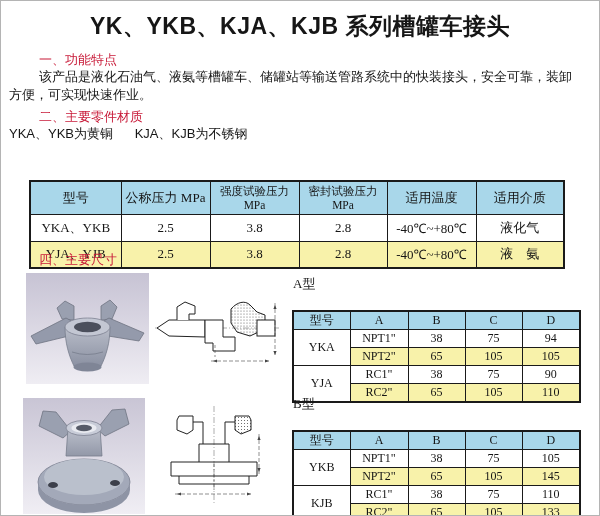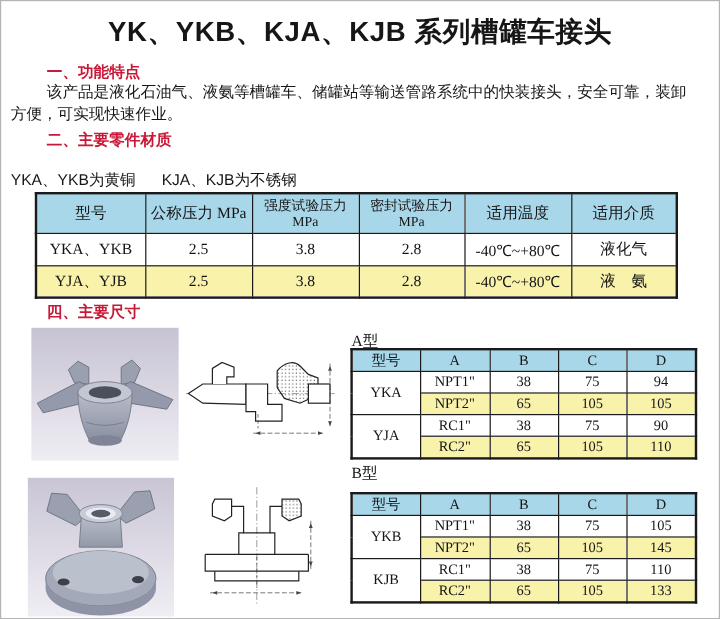--- a/index.html
+++ b/index.html
@@ -6,27 +6,27 @@
   .page{
     position:relative;width:600px;height:516px;margin:0 auto;
     background:#ffffff;border:1px solid #b4b4b4;box-sizing:border-box;
     font-family:"Liberation Sans",sans-serif;color:#151515;overflow:hidden;padding-left:32px;
   }
   .title{
     position:absolute;top:10px;left:0;width:100%;margin:0;text-align:center;
     font-size:23px;font-weight:bold;letter-spacing:.5px;color:#161616;
   }
   .sec-h{
-    position:absolute;left:38px;font-size:13px;font-weight:bold;
+    position:absolute;left:38px;font-size:13px;font-weight:normal;
     color:var(--accent-red,#c81a38);white-space:pre;
   }
   .body-line{position:absolute;left:8px;font-size:13px;color:#161616;white-space:pre;}
   .indented{text-indent:30px;}
   
-  table{border-collapse:collapse;table-layout:fixed;}
+  table{border-collapse:collapse;table-layout:fixed;margin-top:20px;}
   .perf{
     position:absolute;left:28px;top:159px;width:534px;
     font-family:"Liberation Serif",serif;font-size:13px;text-align:center;
     border:2px solid #1a1a1a;
   }
   .perf th,.perf td{border:1px solid #1a1a1a;padding:0;font-weight:normal;overflow:hidden;}
   .perf thead tr{height:33px;}
   .perf thead th{background:var(--header-blue,#a9d7ea);}
   .perf tbody tr{height:27px;}
   .small-h{font-size:11.5px;}
@@ -40,41 +40,41 @@
   .dim th,.dim td{border:1px solid #1a1a1a;padding:0;height:17px;font-weight:normal;overflow:hidden;}
   .dim thead th{background:var(--header-blue,#a9d7ea);}
   .dim td.y{background:var(--row-yellow,#f8f2aa);}
   #dim-table-a{top:289px;}
   #dim-table-b{top:409px;}
   .dim-label{
     position:absolute;left:292px;font-size:13px;
     font-family:"Liberation Serif",serif;color:#161616;
   }
   #dim-label-a{top:274px;}
-  #dim-label-b{top:384px;}
+  #dim-label-b{top:394px;}
   
   .fig{position:absolute;}
   #photo-a{left:25px;top:272px;}
   #draw-a{left:152px;top:288px;}
   #photo-b{left:22px;top:397px;}
   #draw-b{left:158px;top:403px;}
 </style>
 </head>
 <body>
 
 <div class="page">
 
   <h1 class="title">YK、YKB、KJA、KJB 系列槽罐车接头</h1>
 
   <div class="sec-h" style="top:50px">一、功能特点</div>
   <div class="body-line" style="top:85px">方便，可实现快速作业。</div>
   <div class="body-line indented" style="top:67px">该产品是液化石油气、液氨等槽罐车、储罐站等输送管路系统中的快装接头，安全可靠，装卸</div>
 
   <div class="sec-h" style="top:107px">二、主要零件材质</div>
-  <div class="body-line" style="top:140px">YKA、YKB为黄铜      KJA、KJB为不锈钢</div>
+  <div class="body-line" style="top:124px">YKA、YKB为黄铜      KJA、KJB为不锈钢</div>
 
 
   <table class="perf">
     <colgroup>
         <col style="width:91px">
         <col style="width:89px">
         <col style="width:89px">
         <col style="width:88px">
         <col style="width:89px">
         <col style="width:88px">

